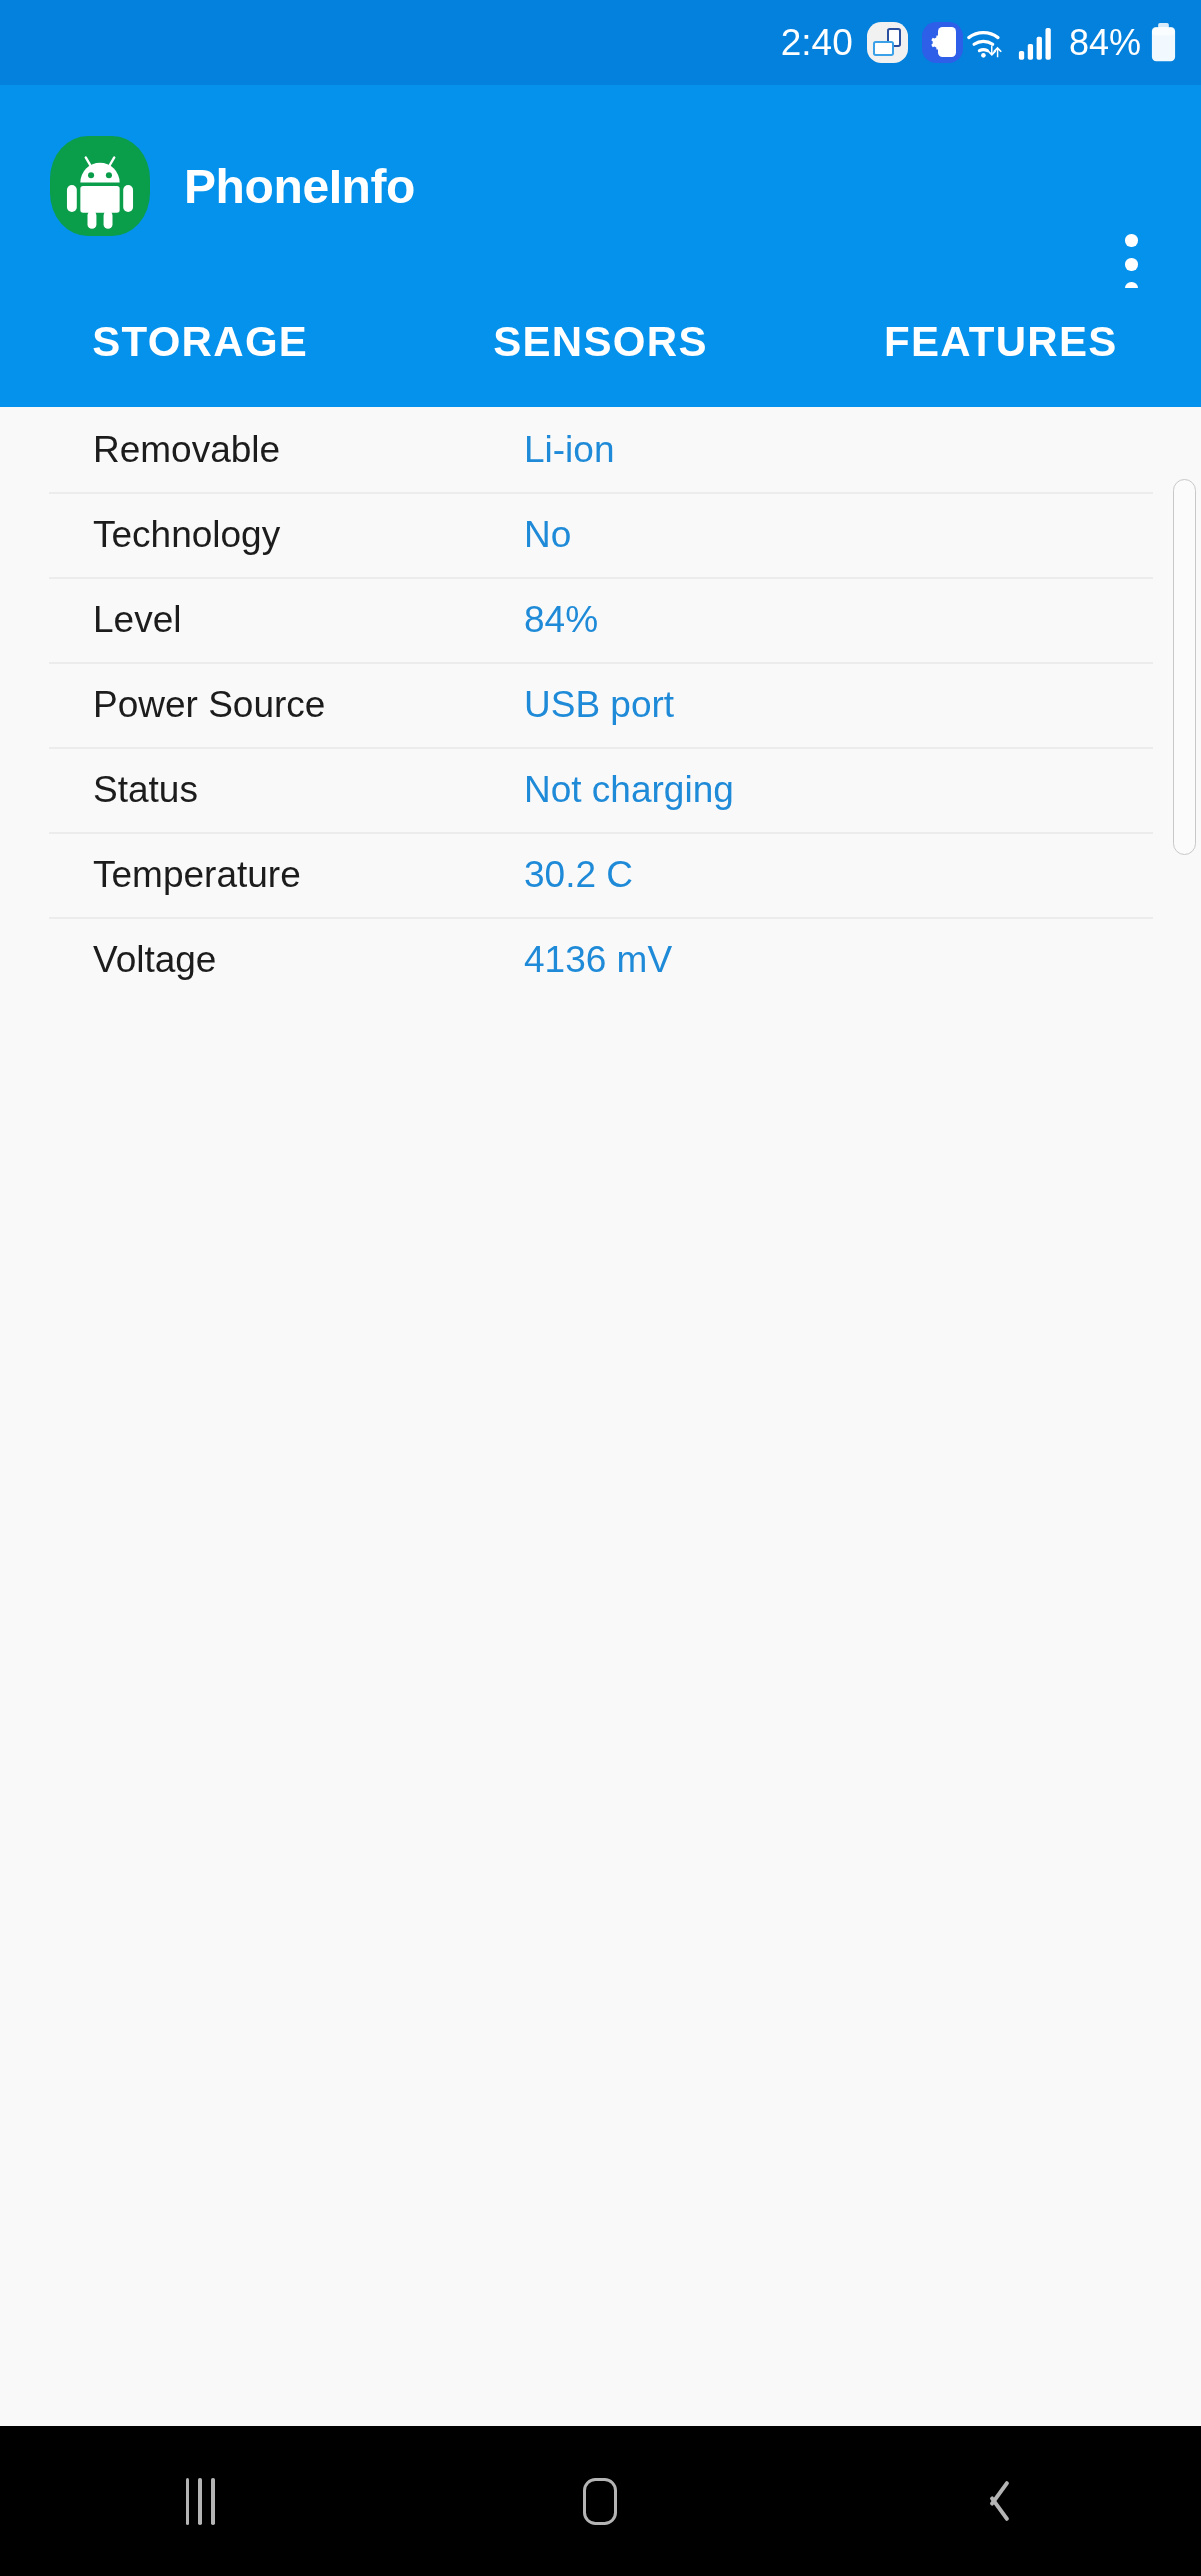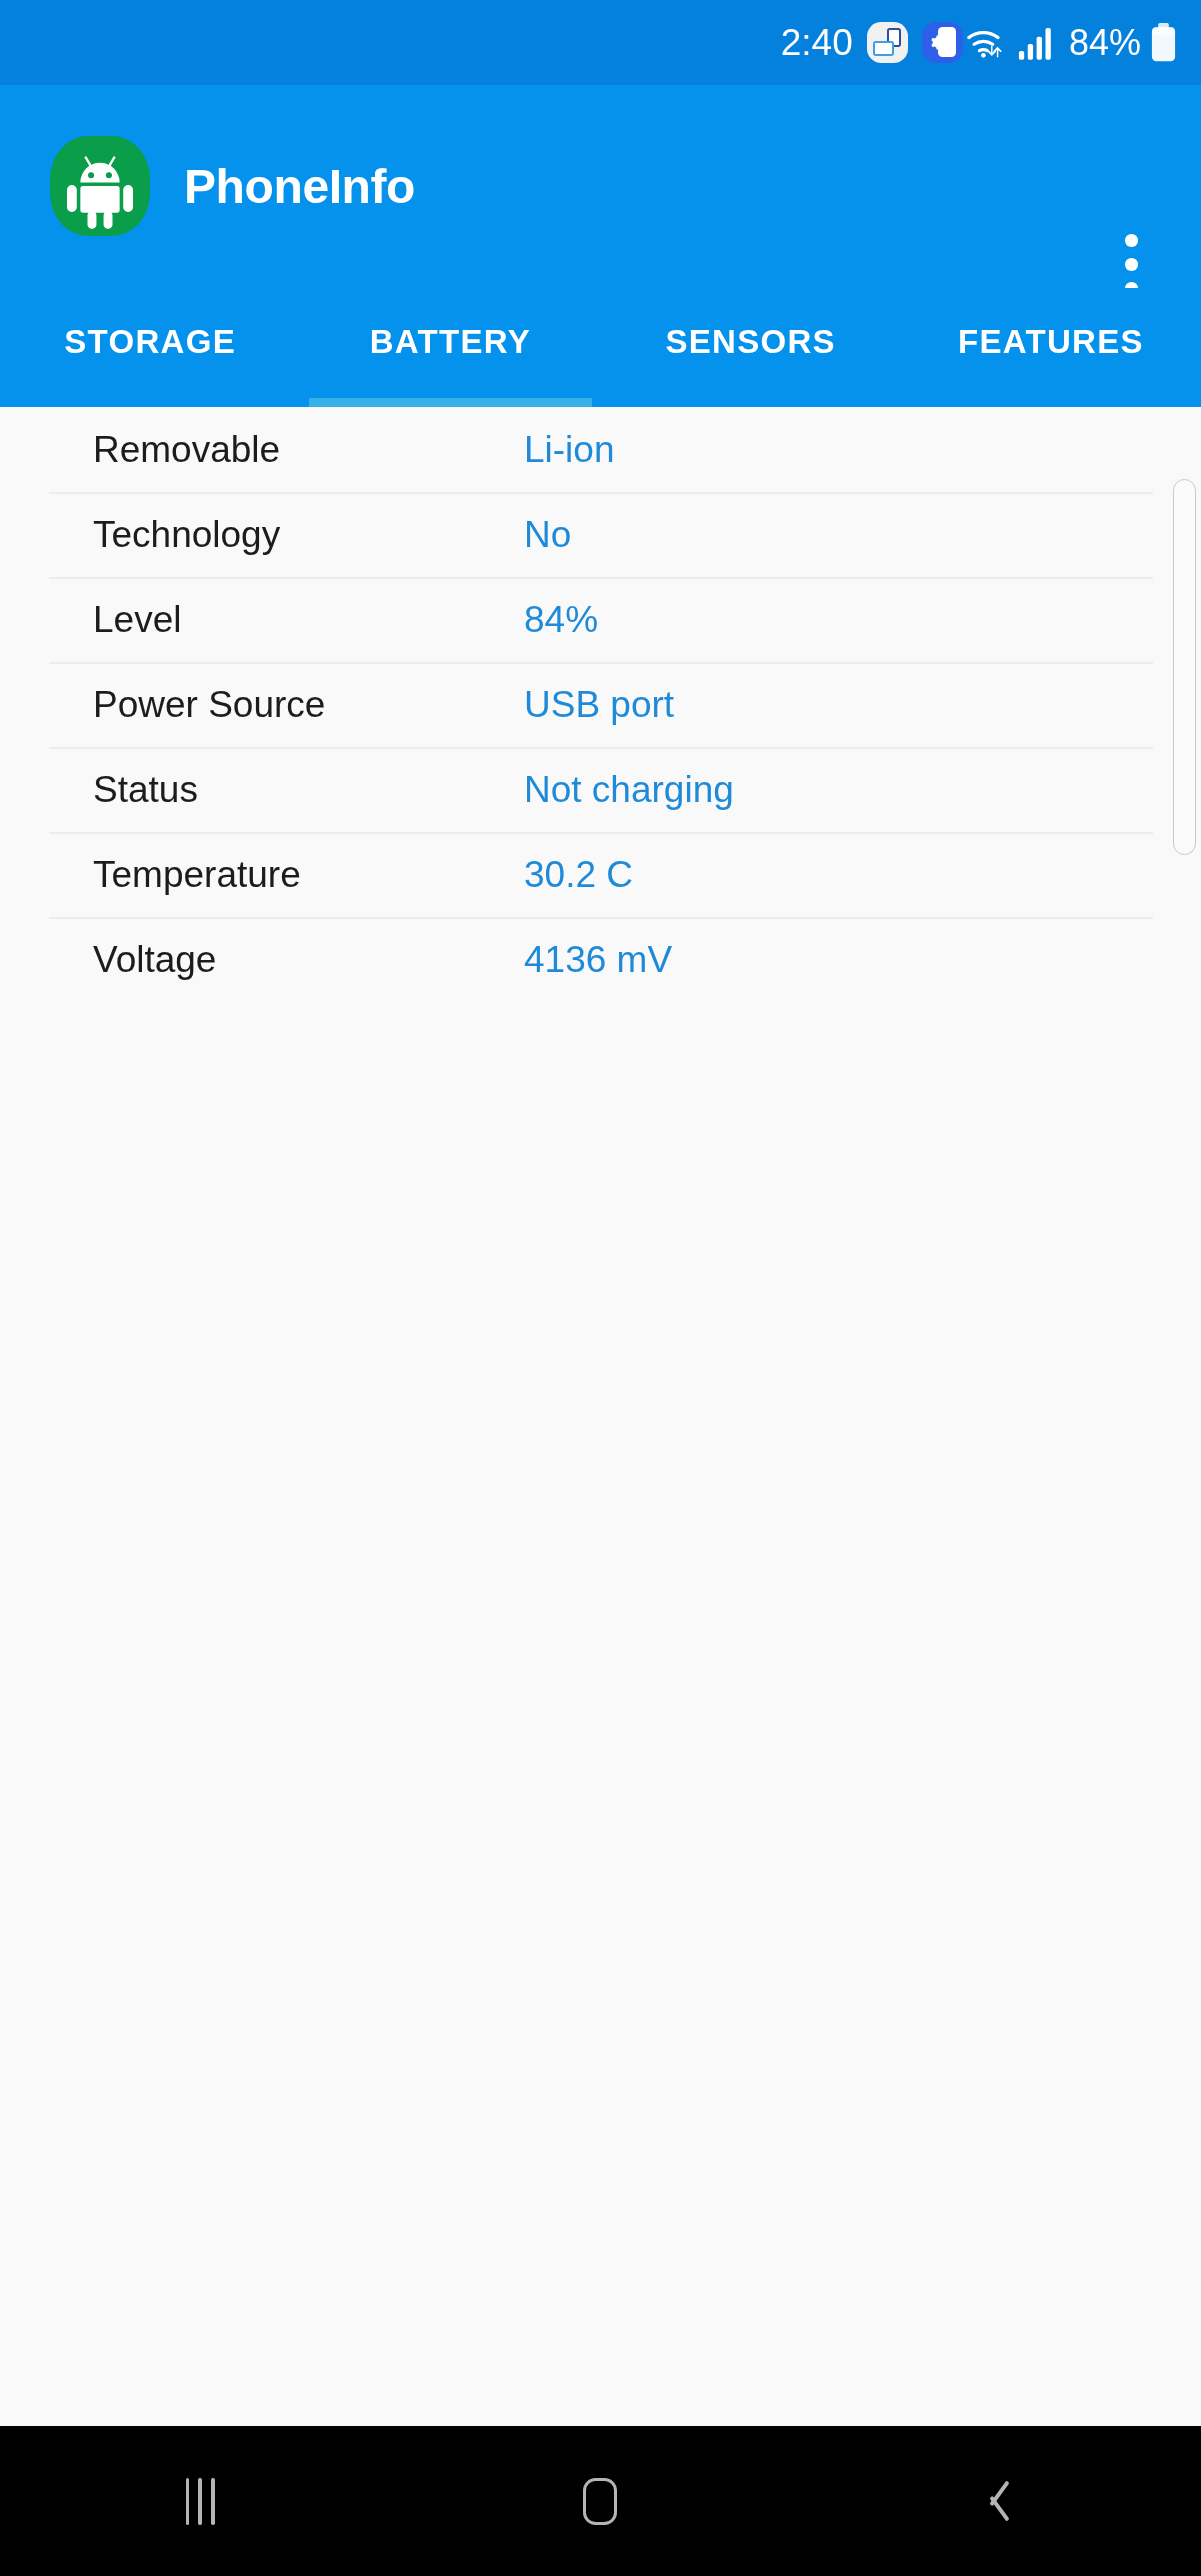--- a/index.html
+++ b/index.html
@@ -164,21 +164,21 @@
   }
   .tab {
     flex: 1 1 0;
     position: relative;
     display: flex;
     align-items: center;
     justify-content: center;
   }
   .tab .tab-label {
     color: #ffffff;
-    font-size: 33px;
+    font-size: 42px;
     font-weight: bold;
     letter-spacing: 1.3px;
     text-align: center;
     white-space: nowrap;
     margin-bottom: 10.7px;
   }
   .tab.active .tab-indicator {
     position: absolute;
     bottom: 0;
     left: 0;
@@ -369,24 +369,20 @@
       <div class="dot"></div>
       <div class="dot"></div>
       <div class="dot"></div>
     </div>
   </div>
 
   <div id="tab-bar">
     <div class="tab">
       <span class="tab-label">STORAGE</span>
     </div>
-    <div class="tab active">
-      <span class="tab-label">BATTERY</span>
-      <span class="tab-indicator"></span>
-    </div>
     <div class="tab">
       <span class="tab-label">SENSORS</span>
     </div>
     <div class="tab">
       <span class="tab-label">FEATURES</span>
     </div>
   </div>
 
   <div id="content">
 

